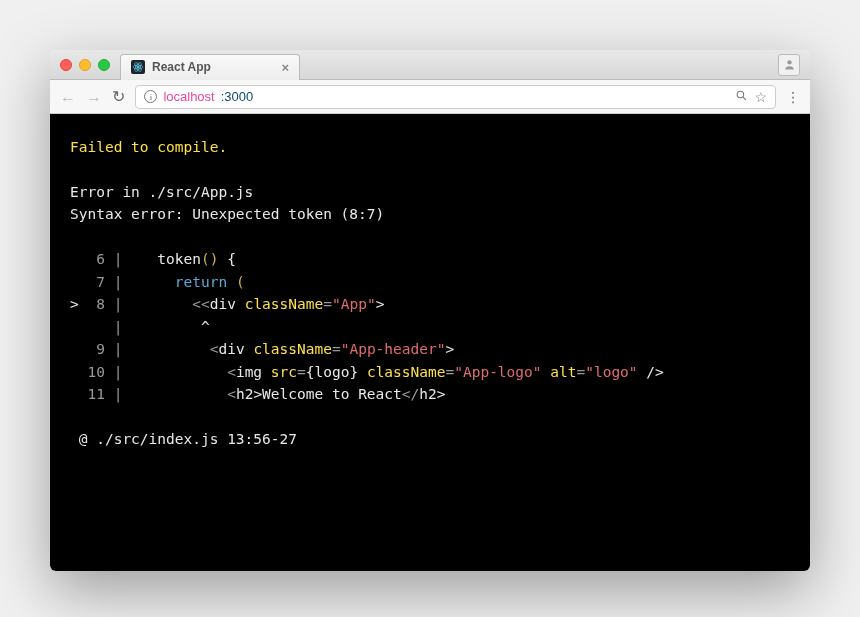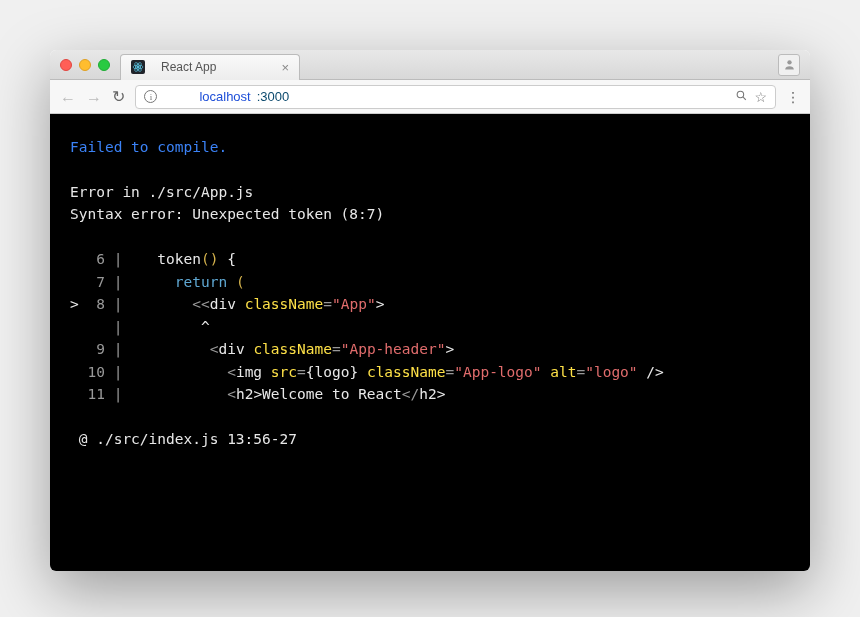--- a/index.html
+++ b/index.html
@@ -34,24 +34,25 @@
     .tab {
       background: linear-gradient(#f9f9f9, #ededed);
       height: 26px;
       margin-top: 4px;
       display: flex;
       align-items: center;
       padding: 0 10px;
       border-radius: 4px 4px 0 0;
       border: 1px solid #bbb;
       border-bottom: none;
-      gap: 16px;
+      gap: 7px;
       font-size: 12px;
       color: #555;
       min-width: 180px;
+      font-weight: bold;
     }
     .favicon {
       width: 14px; height: 14px;
       background: #20232a;
       border-radius: 2px;
       display: flex; align-items: center; justify-content: center;
     }
     .favicon svg { width: 12px; height: 12px; }
     .tab-close { margin-left: auto; color: #888; font-size: 13px; }
     .account-icon {
@@ -87,36 +88,36 @@
       font-size: 13px;
     }
     .info-icon {
       width: 13px; height: 13px;
       border: 1px solid #777;
       border-radius: 50%;
       display: flex; align-items: center; justify-content: center;
       font-size: 9px; color: #777;
       font-family: serif;
     }
-    .url-host { color: #1d4ed8; margin-left: 36px; }
+    .url-host { color: #ec4899; }
     .url-port { color: #0c4a6e; }
     .toolbar-icon { color: #777; font-size: 14px; }
     .menu-dots { color: #666; font-size: 14px; }
     .viewport {
       background: #000;
       color: #e8e8e8;
       font-family: "Menlo", "Monaco", "Consolas", monospace;
       font-size: 14.5px;
       line-height: 1.55;
       padding: 22px 20px 120px 20px;
       min-height: 440px;
       white-space: pre;
       overflow-x: auto;
     }
-    .err-title { color: #3b82f6; }
+    .err-title { color: #fde047; }
     .line-num { color: #999; }
     .keyword { color: #5fa8d3; }
     .paren { color: #d4b24c; }
     .comma { color: #999; }
     .attr { color: #fde047; }
     .eq { color: #999; }
     .str { color: #e06c6c; }
     .gt { color: #e8e8e8; }
   </style>
 </head>

